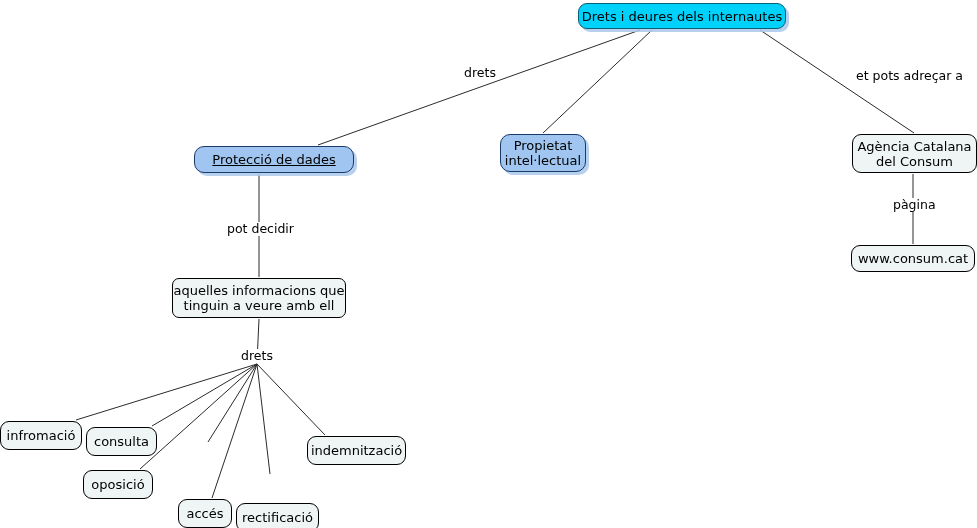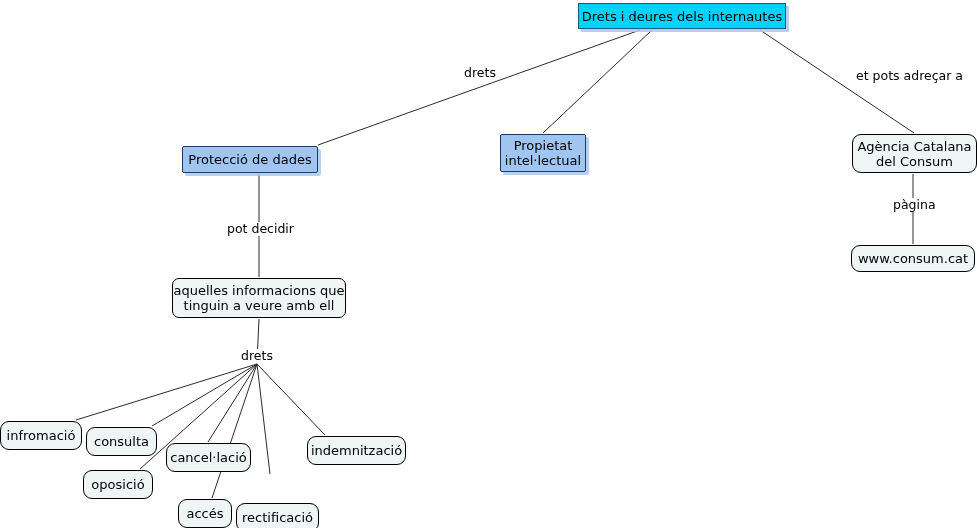--- a/index.html
+++ b/index.html
@@ -38,26 +38,26 @@
     color: #000000;
     white-space: pre;
     padding: 0 7px;
   }
   .node.plain {
     background: #eff4f4;
   }
   .node.blue {
     background: #9fc5f0;
     border-color: #1b3a66;
-    border-radius: 2px;
+    border-radius: 10px;
   }
   .node.cyan {
     background: #00d2fb;
     border-color: #0b5f73;
-    border-radius: 0;
+    border-radius: 9px;
   }
   .node.shadowed {
     box-shadow: 3px 3px 0 0 rgba(170, 200, 235, 0.85);
   }
   .edge-label {
     position: absolute;
     font-size: 12.5px;
     line-height: 14px;
     color: #000000;
     background: #ffffff;
@@ -79,32 +79,31 @@
       <line x1="259" y1="319" x2="257" y2="362" stroke="#2b2b2b" stroke-width="1"></line>
       <line x1="257" y1="364" x2="76" y2="420" stroke="#2b2b2b" stroke-width="1"></line>
       <line x1="257" y1="364" x2="152" y2="426" stroke="#2b2b2b" stroke-width="1"></line>
       <line x1="257" y1="364" x2="140" y2="469" stroke="#2b2b2b" stroke-width="1"></line>
       <line x1="257" y1="364" x2="208" y2="442" stroke="#2b2b2b" stroke-width="1"></line>
       <line x1="257" y1="364" x2="212" y2="498" stroke="#2b2b2b" stroke-width="1"></line>
       <line x1="257" y1="364" x2="270" y2="474" stroke="#2b2b2b" stroke-width="1"></line>
       <line x1="257" y1="364" x2="325" y2="435" stroke="#2b2b2b" stroke-width="1"></line>
     </svg>
 <div class="node cyan shadowed" style="left: 578px; top: 3px; width: 208px; height: 26px;">Drets i deures dels internautes</div>
-    <div class="node blue shadowed" style="left: 182px; top: 146px; width: 136px; height: 27px;">Protecció de dades</div>
+    <div class="node blue shadowed" style="left: 194px; top: 146px; width: 160px; height: 27px; text-decoration: underline;">Protecció de dades</div>
     <div class="node blue shadowed" style="left: 500px; top: 134px; width: 86px; height: 38px;">Propietat
 intel·lectual</div>
     <div class="node plain" style="left: 852px; top: 134px; width: 125px; height: 39px;">Agència Catalana
 del Consum</div>
     <div class="node plain" style="left: 851px; top: 245px; width: 124px; height: 27px;">www.consum.cat</div>
     <div class="node plain" style="left: 172px; top: 278px; width: 174px; height: 40px; border-radius: 7px;">aquelles informacions que
 tinguin a veure amb ell</div>
     <div class="node plain" style="left: 0px; top: 421px; width: 82px; height: 29px;">infromació</div>
     <div class="node plain" style="left: 86px; top: 427px; width: 71px; height: 29px;">consulta</div>
     <div class="node plain" style="left: 83px; top: 470px; width: 70px; height: 29px;">oposició</div>
-    <div class="node plain" style="left: 166px; top: 443px; width: 85px; height: 29px;">cancel·lació</div>
     <div class="node plain" style="left: 178px; top: 499px; width: 54px; height: 29px;">accés</div>
     <div class="node plain" style="left: 236px; top: 503px; width: 83px; height: 29px;">rectificació</div>
     <div class="node plain" style="left: 287px; top: 436px; width: 99px; height: 29px; margin-left: 20px;">indemnització</div>
     <div class="edge-label" style="left: 461px; top: 66px;">drets</div>
     <div class="edge-label" style="left: 853px; top: 69px;">et pots adreçar a</div>
     <div class="edge-label" style="left: 224px; top: 222px;">pot decidir</div>
     <div class="edge-label" style="left: 890px; top: 198px;">pàgina</div>
     <div class="edge-label" style="left: 238px; top: 349px;">drets</div>
   </div>
 

